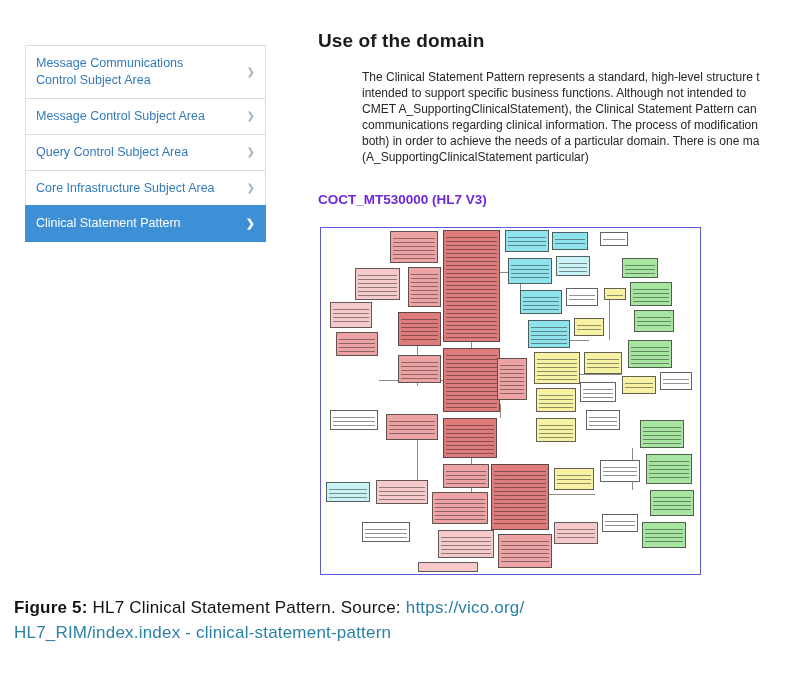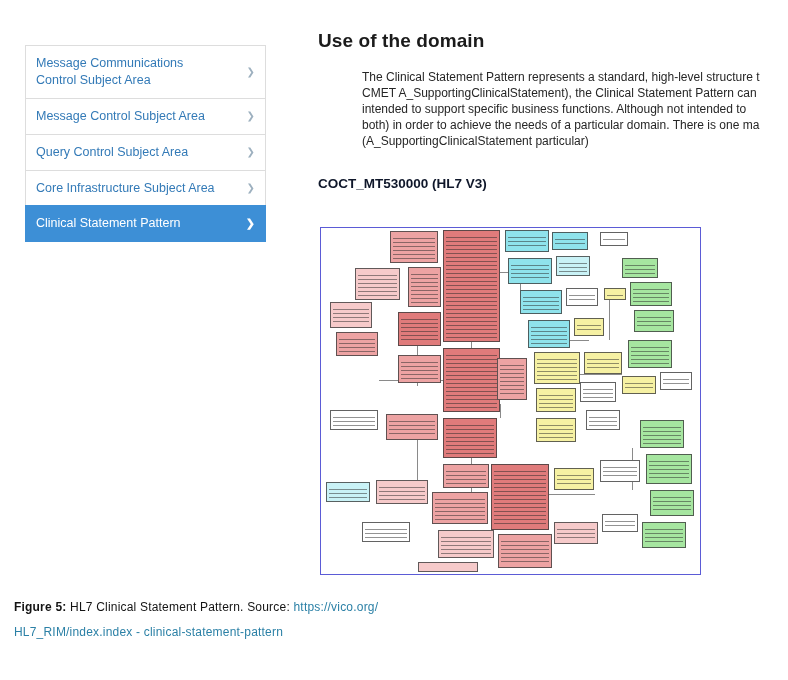--- a/index.html
+++ b/index.html
@@ -18,42 +18,42 @@
   .side-item:first-child{margin-top:0;}
   .side-item .chev{color:#9db0bf;font-size:10px;flex:0 0 auto;}
   .side-item.active{background:var(--accent,#3d8fd6);border-color:var(--accent,#3d8fd6);color:#ffffff;}
   .side-item.active .chev{color:#ffffff;font-weight:bold;font-size:11px;}
 
   
   .content{position:absolute;left:318px;top:30px;width:470px;overflow:hidden;}
   .content h1{margin:0;font-size:19px;color:#1b1b1b;letter-spacing:.1px;}
   .para{margin-top:17px;font-size:12px;line-height:16px;color:#262626;}
   .para div{white-space:nowrap;margin-left:44px;}
-  .content h2{margin:27px 0 0;font-size:13.5px;color:#0f172a;}
+  .content h2{margin:27px 0 0;font-size:13.5px;color:#6d28d9;}
 
   
   .diagram{
     position:absolute;left:320px;top:227px;width:381px;height:348px;
     border:1px solid var(--diagram-border,#5b5bd6);box-sizing:border-box;background:#ffffff;
   }
   .canvas{position:relative;width:100%;height:100%;overflow:hidden;}
   .dbox{
     position:absolute;box-sizing:border-box;border:1px solid rgba(60,60,60,.8);
     padding:3px 2px 2px;
     background-image:
       repeating-linear-gradient(rgba(0,0,0,0) 0 3px, rgba(40,40,40,.5) 3px 4px),
       linear-gradient(var(--c,#fff),var(--c,#fff));
     background-clip:content-box,border-box;
     background-origin:content-box,border-box;
   }
   .dline{position:absolute;background:#8a8a8a;}
 
   
   .caption{
-    position:absolute;left:14px;top:595px;font-size:12px;line-height:25px;
+    position:absolute;left:14px;top:595px;font-size:17px;line-height:25px;
     color:#141414;letter-spacing:.2px;
   }
   .cap-bold{font-weight:bold;}
   .cap-link{color:var(--caption-link,#2b80a6);text-decoration:none;cursor:pointer;}
 </style>
 </head>
 <body>
 
 <nav class="sidebar">
   <div class="side-item">
@@ -75,22 +75,23 @@
   <div class="side-item active">
     <span class="side-label">Clinical Statement Pattern</span>
     <span class="chev">❯</span>
   </div>
 </nav>
 
 <main class="content">
   <h1>Use of the domain</h1>
   <div class="para">
     <div>The Clinical Statement Pattern represents a standard, high-level structure t</div>
+    <div>intended to support specific business functions. Although not intended to</div>
     <div>CMET A_SupportingClinicalStatement), the Clinical Statement Pattern can</div>
-    <div>intended to support specific business functions. Although not intended to</div>
+    <div>communications regarding clinical information. The process of modification</div>
     <div>both) in order to achieve the needs of a particular domain. There is one ma</div>
     <div>(A_SupportingClinicalStatement particular)</div>
   </div>
   <h2>COCT_MT530000 (HL7 V3)</h2>
 </main>
 
 <figure class="diagram" style="margin:0;">
   <div class="canvas">
       <div class="dline" style="left: 58px; top: 152px; width: 64px; height: 1px;"></div>
       <div class="dline" style="left: 96px; top: 118px; width: 1px; height: 40px;"></div>

